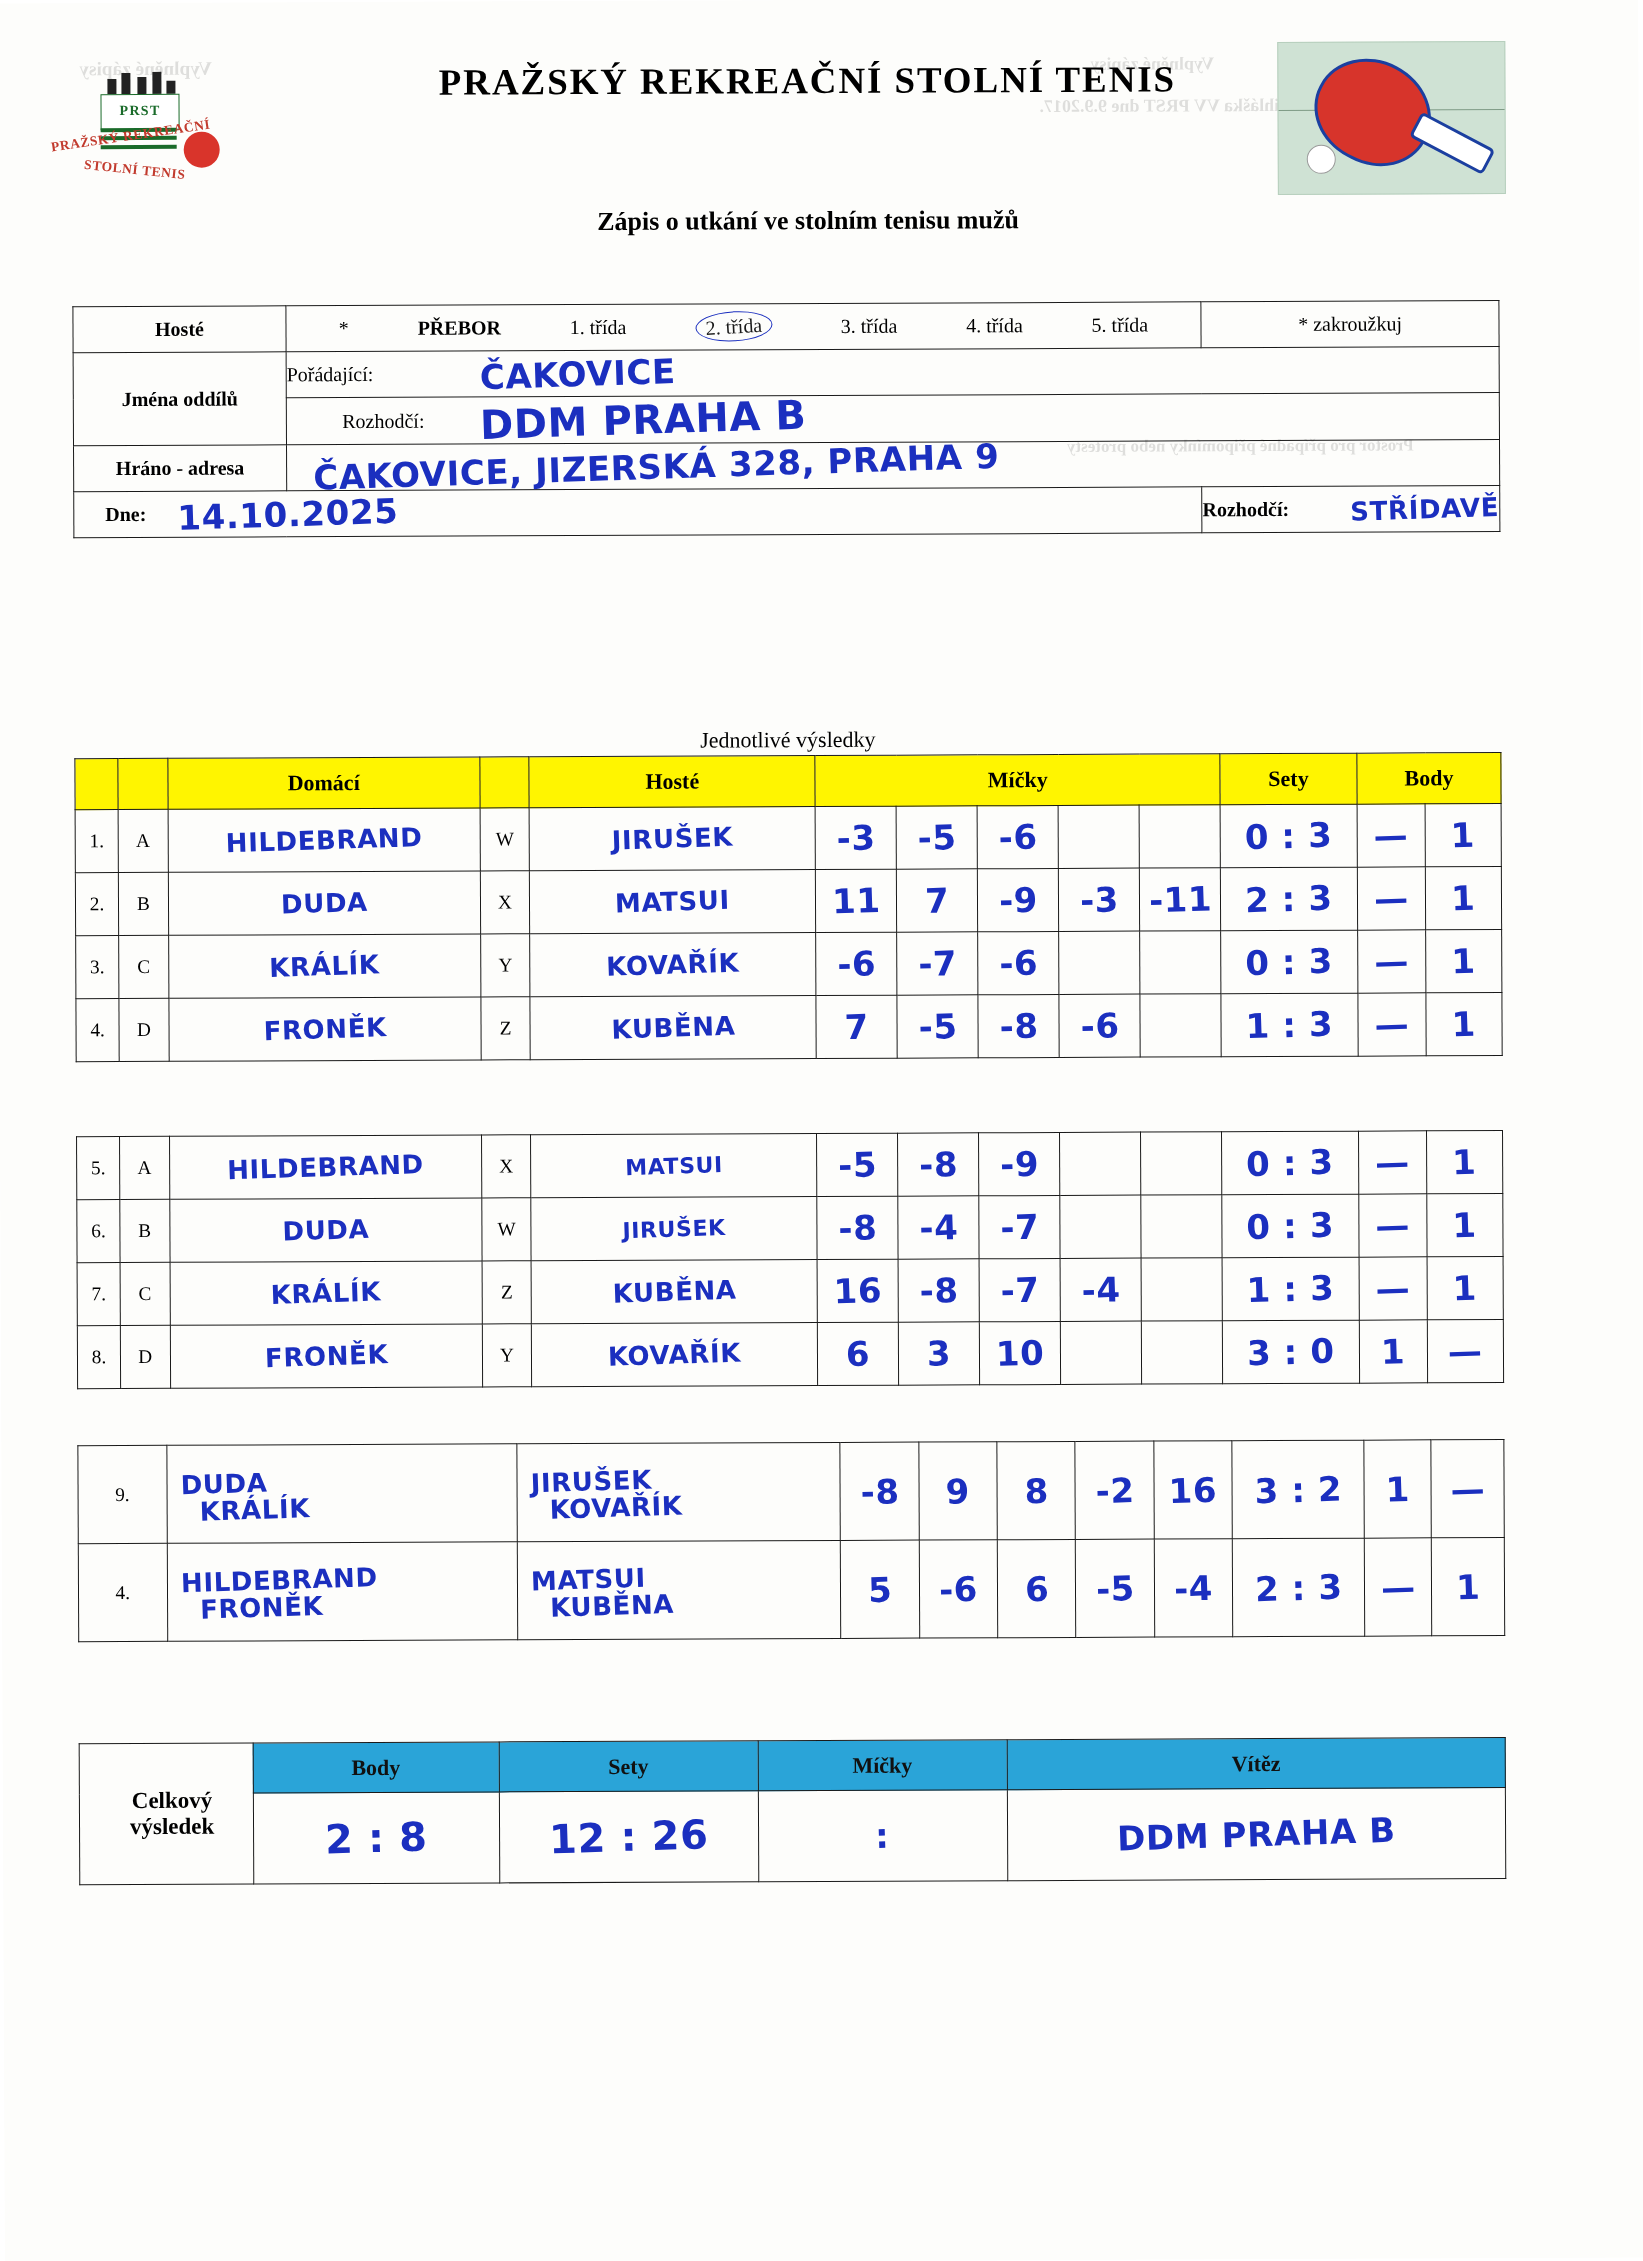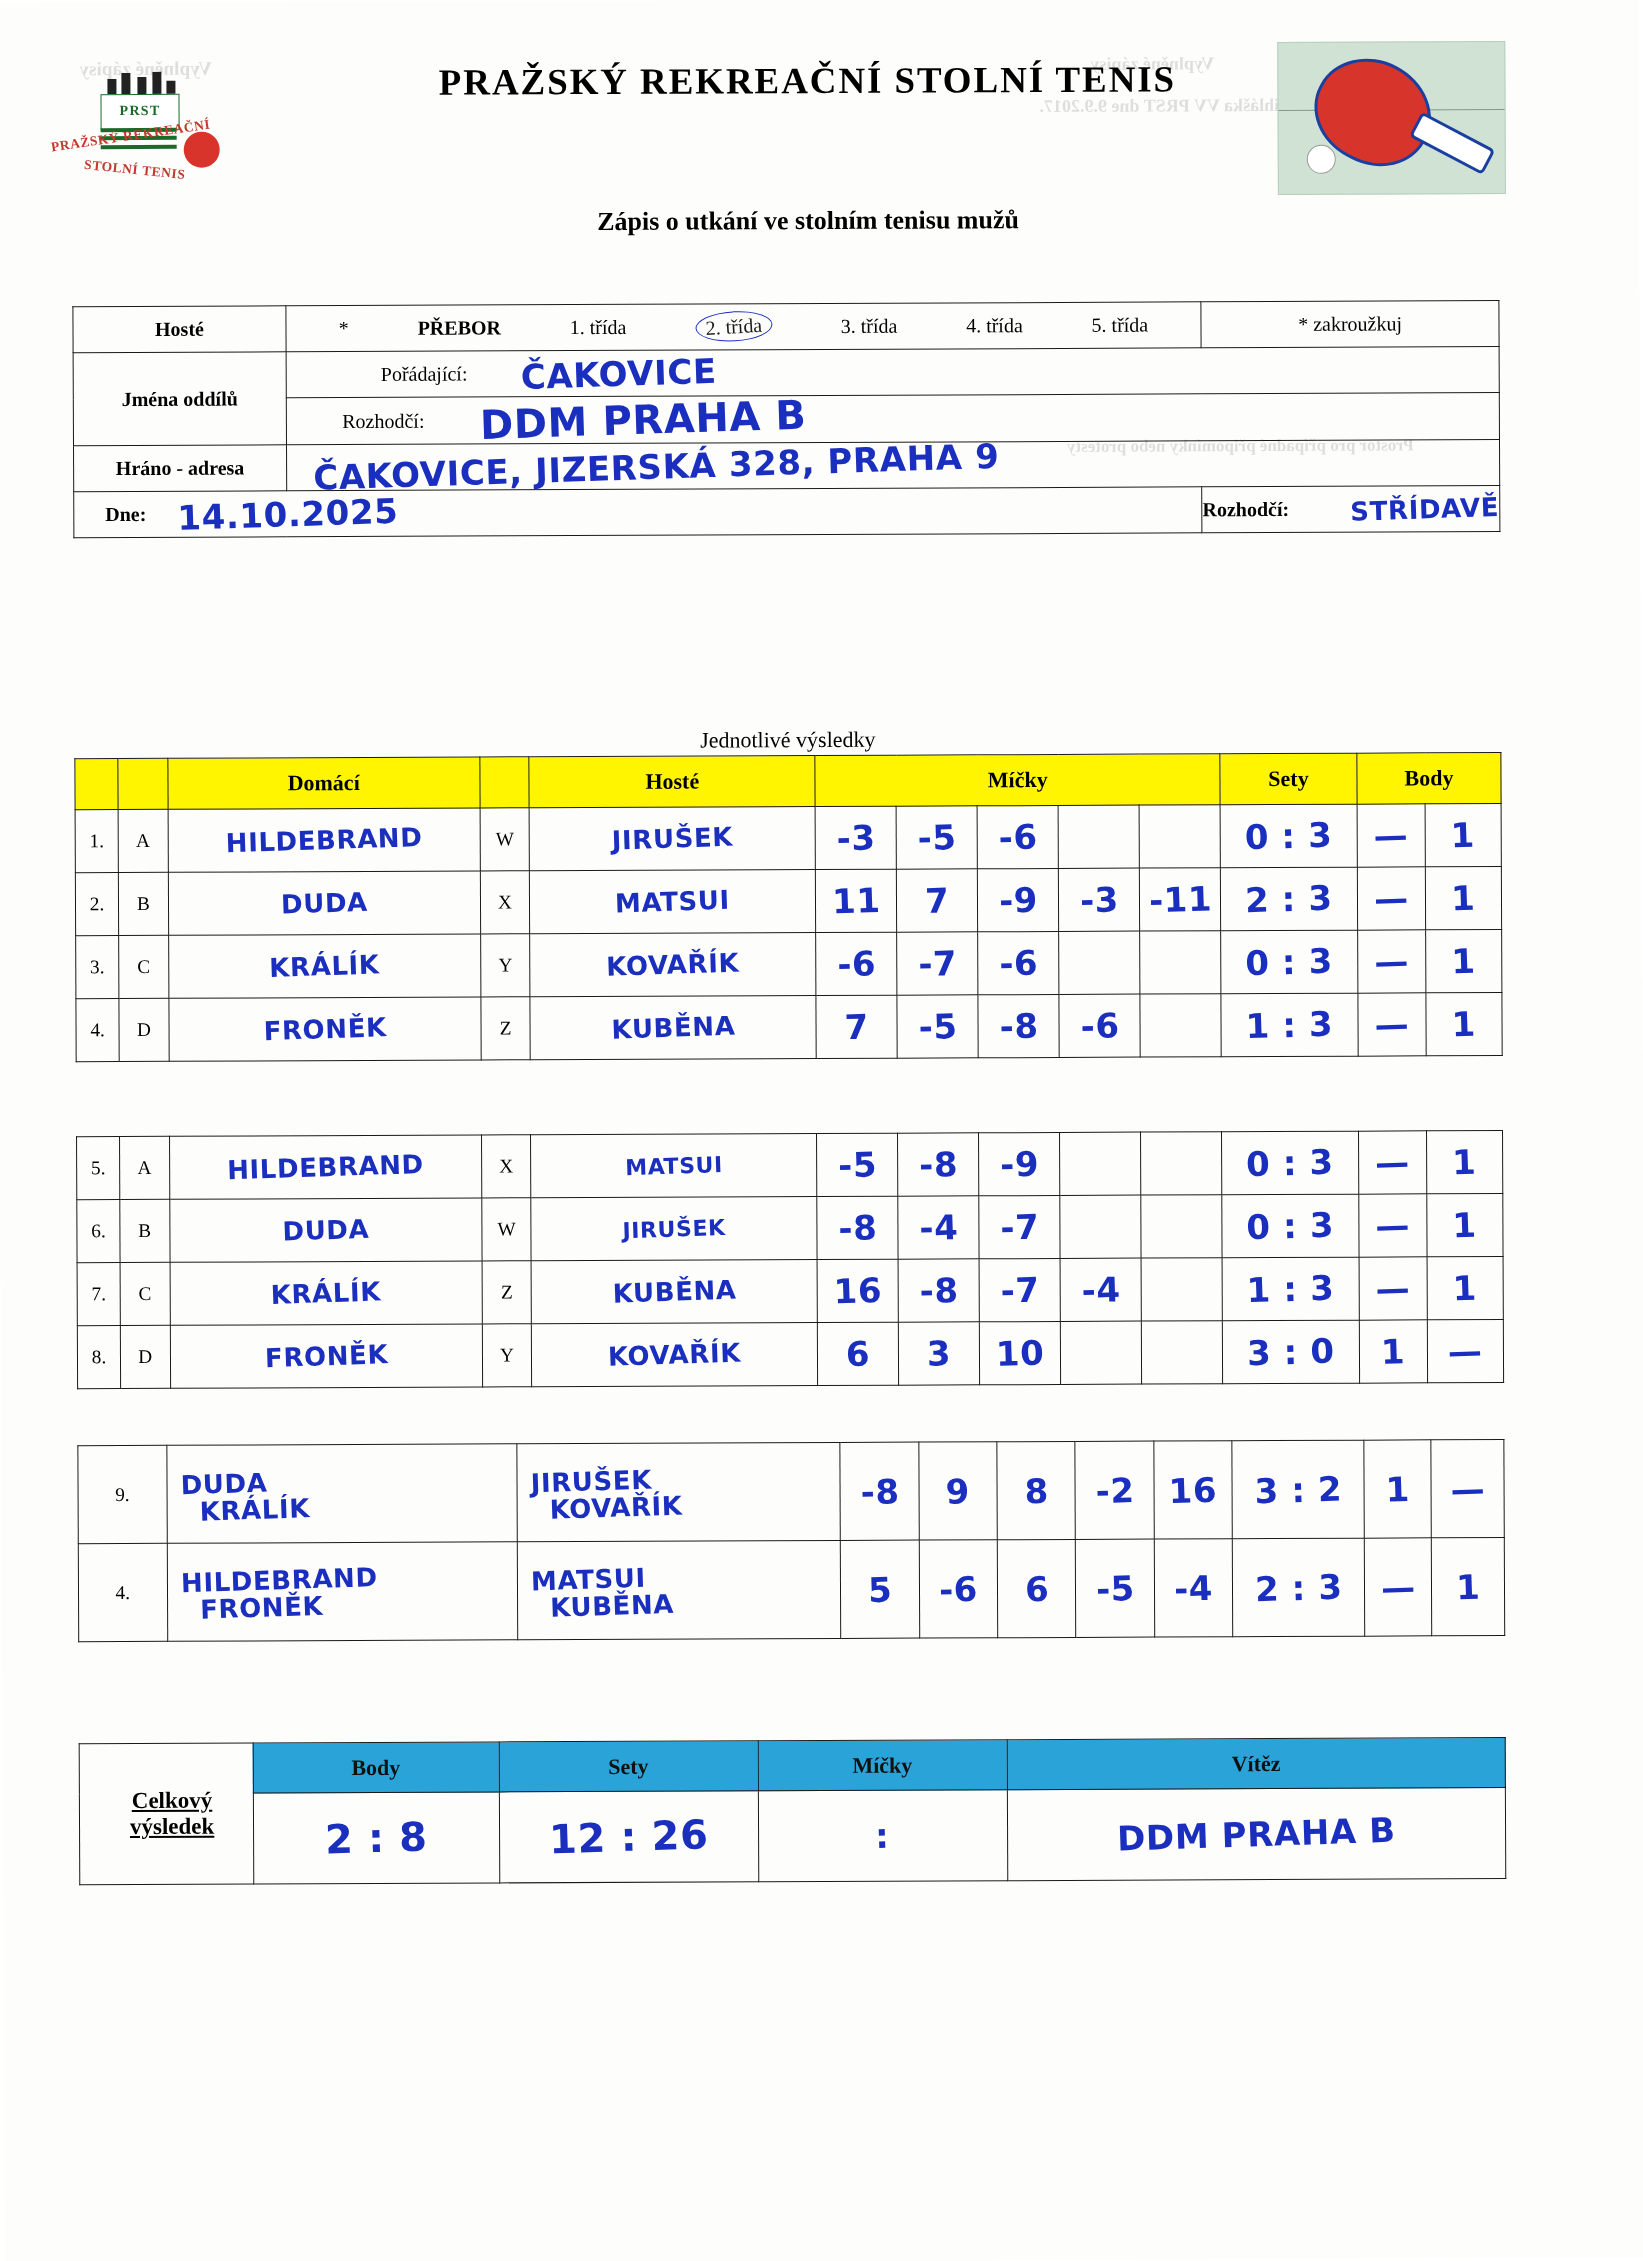--- a/index.html
+++ b/index.html
@@ -250,21 +250,20 @@
     color: #111;
   }
   #total-tbl td { height: 49px; }
   #total-tbl tr.values td { height: 90px; }
   .total-label {
     font-size: 23px;
     font-weight: bold;
     line-height: 1.15;
     text-align: left;
     padding-left: 11.6px !important;
-    text-decoration: underline;
   }
 </style>
 </head>
 <body>
 
 <div id="page">
 
   <div class="ghost" style="left:84px; top:55px; font-size:19.3px;">Vyplněné zápisy</div>
   <div class="ghost" style="left:1095px; top:55px; font-size:18px;">Vyplněné zápisy</div>
   <div class="ghost" style="left:1044px; top:97px; font-size:18px;">hotelová přihláška VV PRST dne 9.9.2017.</div>
@@ -313,21 +312,21 @@
           <span class="print-normal">4. třída</span>
           <span class="print-normal">5. třída</span>
         </div>
       </td>
       <td style="width:235px;" class="print-normal">* zakroužkuj</td>
     </tr>
     <tr>
       <td rowspan="2" class="print">Jména  oddílů</td>
       <td colspan="2" style="text-align:left;">
         <div style="display:flex; align-items:center;">
-          <span class="print-normal" style="width:193px; display:inline-block; text-align:center;padding-left:41px;">Pořádající:</span>
+          <span class="print-normal" style="width:193px; display:inline-block; ">Pořádající:</span>
           <span class="hw hw-l">ČAKOVICE</span>
         </div>
       </td>
     </tr>
     <tr>
       <td colspan="2" style="text-align:left;">
         <div style="display:flex; align-items:center;">
           <span class="print-normal" style="width:193px; display:inline-block; text-align:center;">Rozhodčí:</span>
           <span class="hw hw-xl">DDM PRAHA B</span>
         </div>

